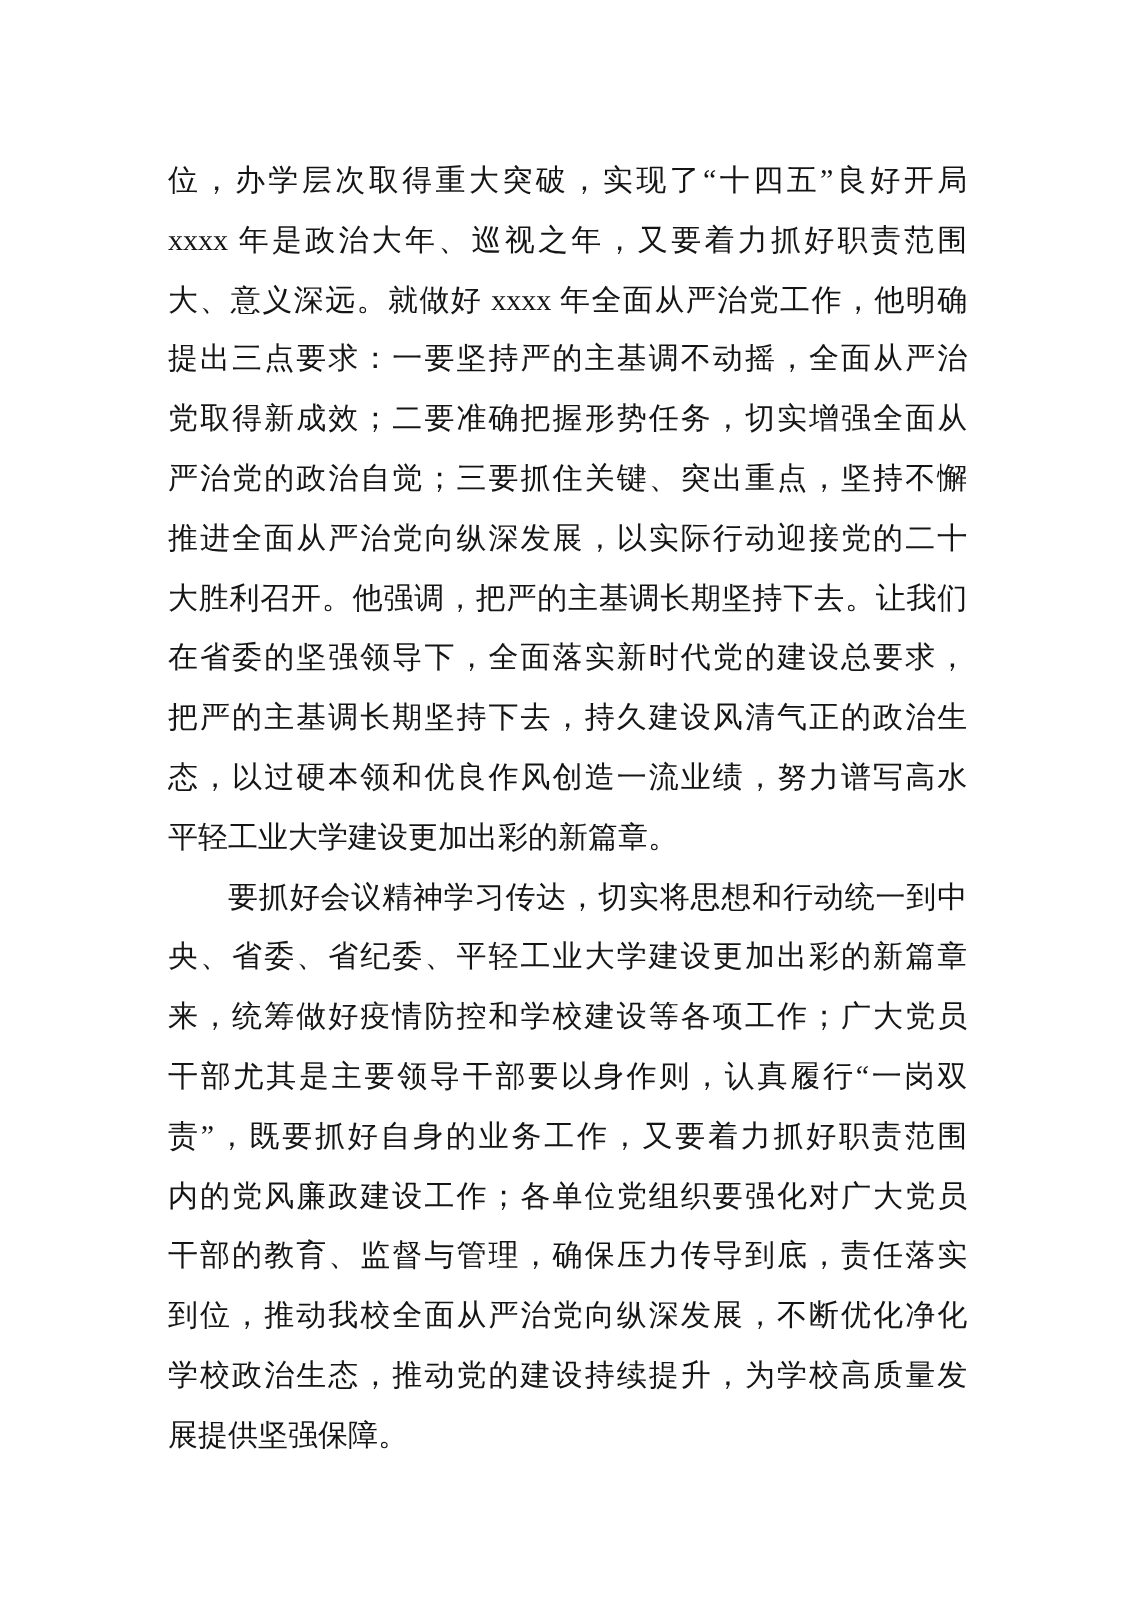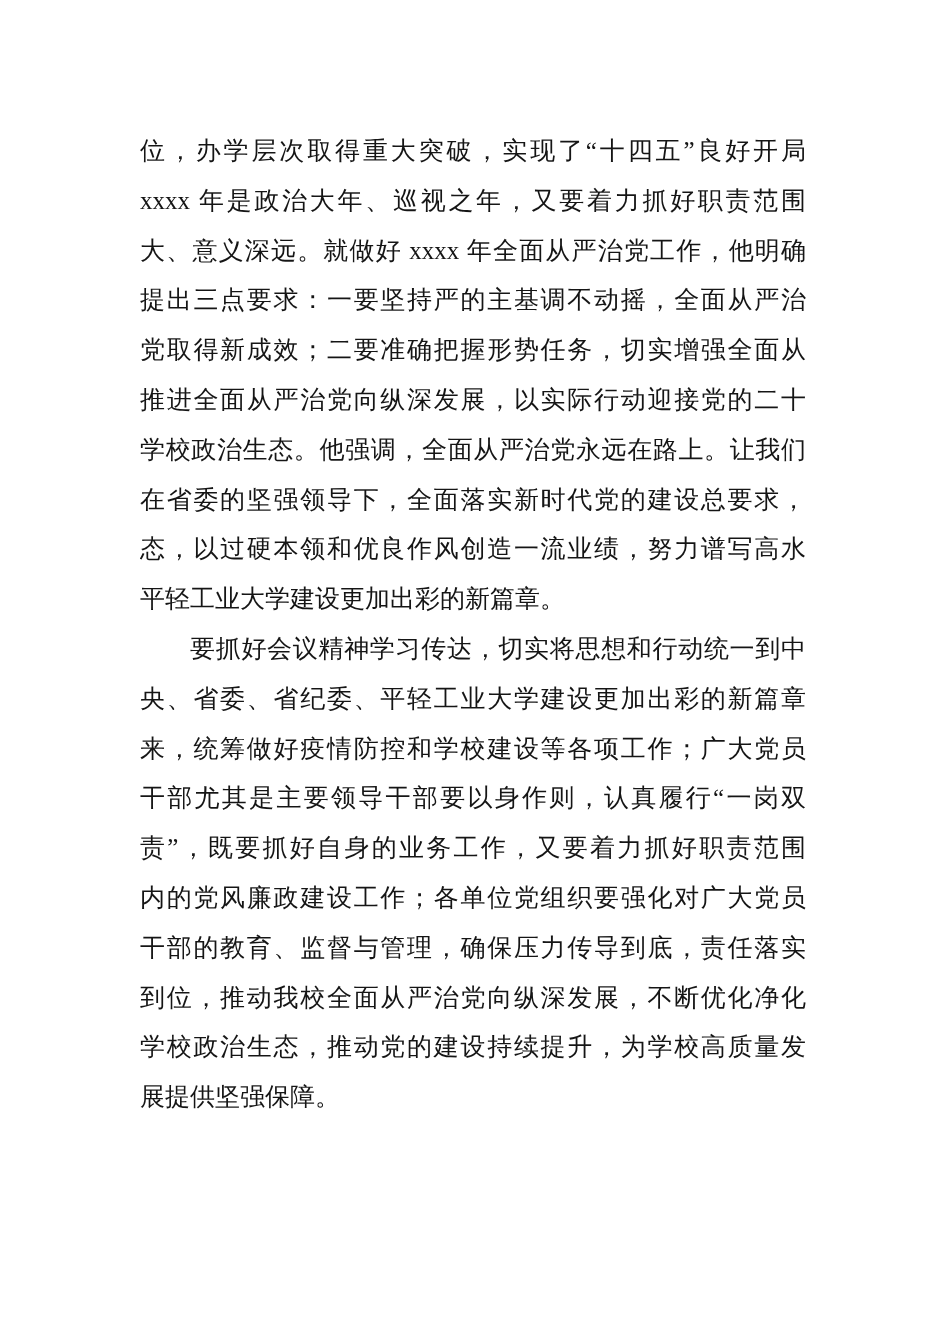--- a/index.html
+++ b/index.html
@@ -48,23 +48,25 @@
 
 <div class="page">
   <div class="text-block">
 
     <div>
       <div class="line">位，办学层次取得重大突破，实现了“十四五”良好开局</div>
       <div class="line">xxxx 年是政治大年、巡视之年，又要着力抓好职责范围</div>
       <div class="line">大、意义深远。就做好 xxxx 年全面从严治党工作，他明确</div>
       <div class="line">提出三点要求：一要坚持严的主基调不动摇，全面从严治</div>
       <div class="line">党取得新成效；二要准确把握形势任务，切实增强全面从</div>
+      <div class="line">严治党的政治自觉；三要抓住关键、突出重点，坚持不懈</div>
       <div class="line">推进全面从严治党向纵深发展，以实际行动迎接党的二十</div>
-      <div class="line">学校政治生态。他强调，全面从严治党永远在路上。让我们</div>
+      <div class="line">大胜利召开。他强调，把严的主基调长期坚持下去。让我们</div>
       <div class="line">在省委的坚强领导下，全面落实新时代党的建设总要求，</div>
+      <div class="line">把严的主基调长期坚持下去，持久建设风清气正的政治生</div>
       <div class="line">态，以过硬本领和优良作风创造一流业绩，努力谱写高水</div>
       <div class="line para-last">平轻工业大学建设更加出彩的新篇章。</div>
     </div>
 
     <div>
       <div class="line indent">要抓好会议精神学习传达，切实将思想和行动统一到中</div>
       <div class="line">央、省委、省纪委、平轻工业大学建设更加出彩的新篇章</div>
       <div class="line">来，统筹做好疫情防控和学校建设等各项工作；广大党员</div>
       <div class="line">干部尤其是主要领导干部要以身作则，认真履行“一岗双</div>
       <div class="line">责”，既要抓好自身的业务工作，又要着力抓好职责范围</div>

